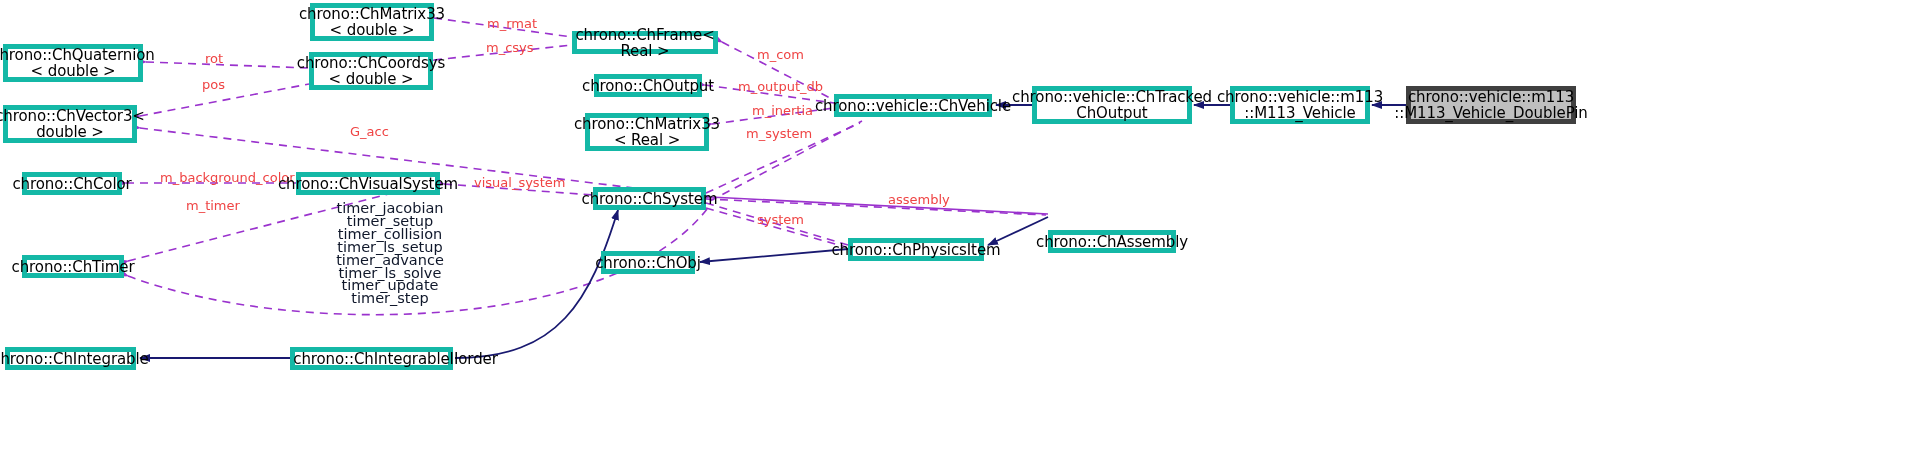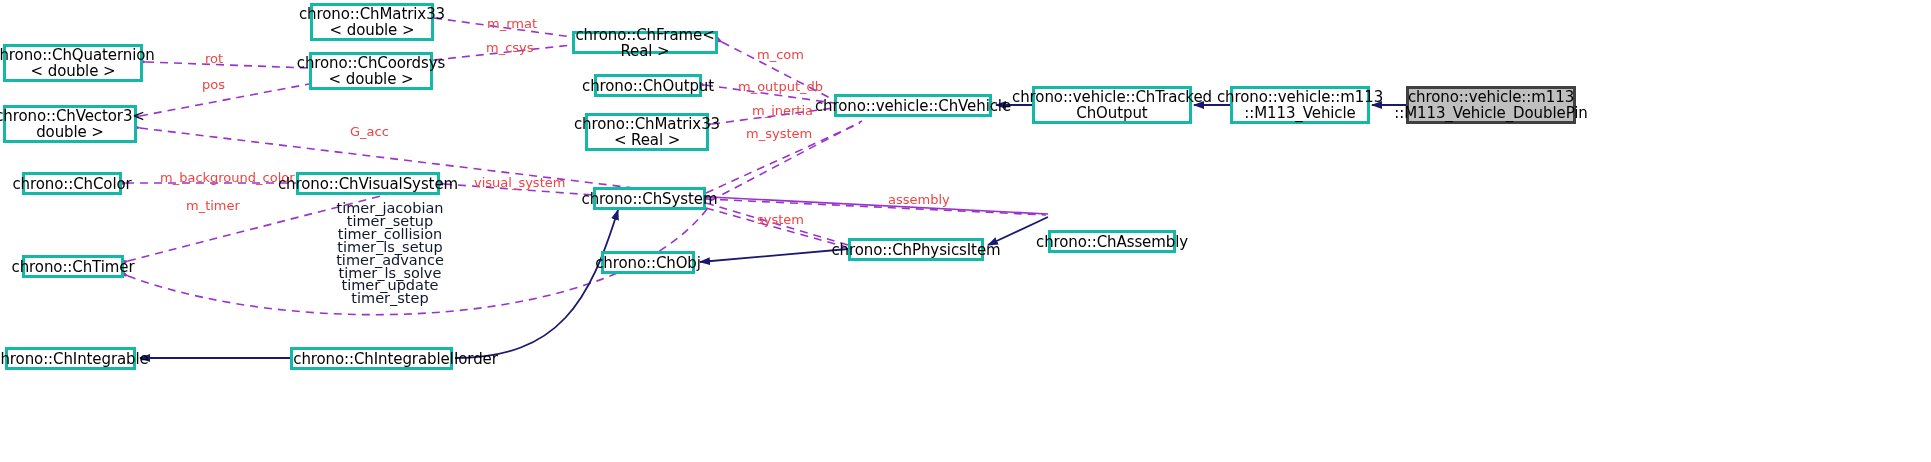--- a/index.html
+++ b/index.html
@@ -19,21 +19,21 @@
     position: absolute;
     left: 0;
     top: 0;
     width: 1931px;
     height: 462px;
     pointer-events: none;
   }
   .node {
     position: absolute;
     box-sizing: border-box;
-    border: 3px solid #14b8a6;
+    border: 5px solid #14b8a6;
     background: #ffffff;
     color: #000000;
     display: flex;
     align-items: center;
     justify-content: center;
     text-align: center;
     font-size: 15px;
     line-height: 16px;
     white-space: pre-line;
     letter-spacing: -0.1px;

